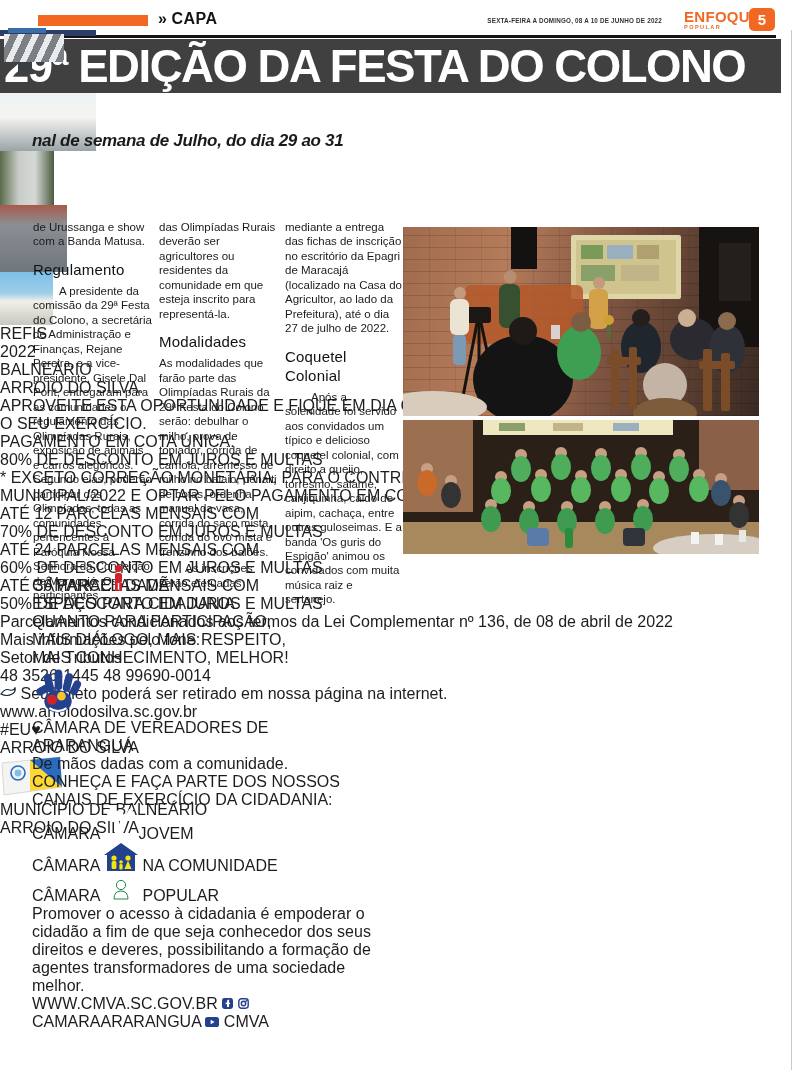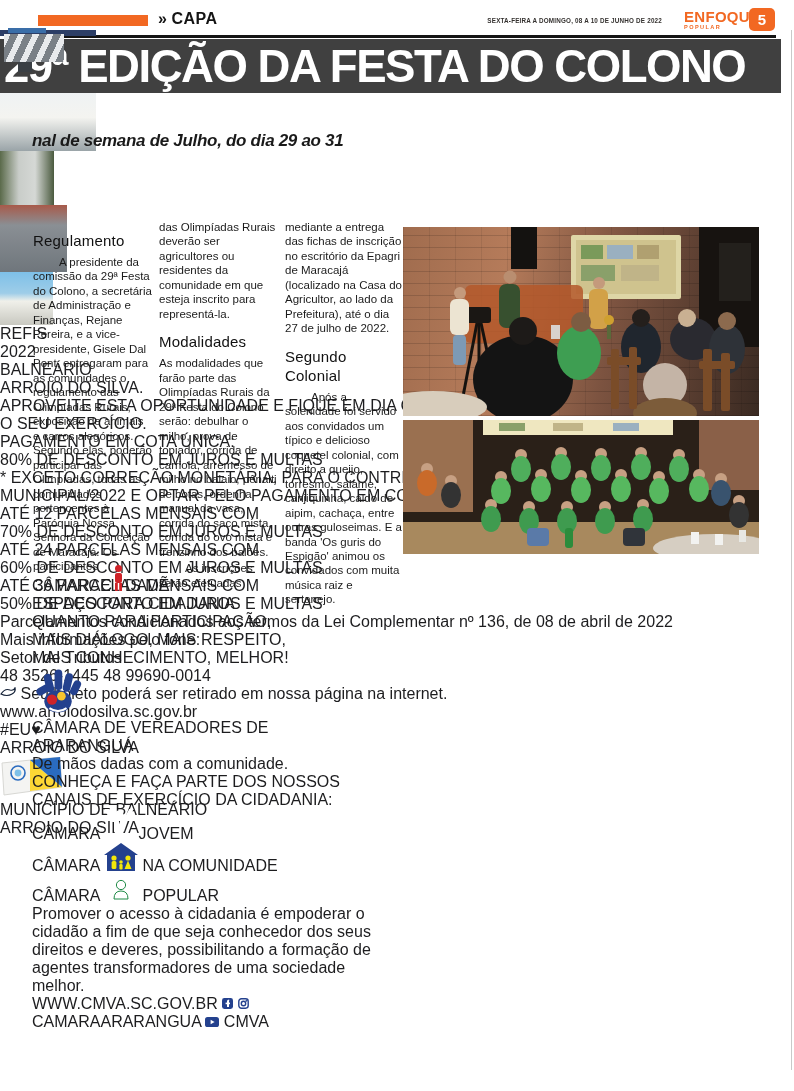--- a/index.html
+++ b/index.html
@@ -146,32 +146,33 @@
   <div class="h-rule"></div>
   <div class="edge-line"></div>
 
   <div class="banner">
     <h1>29ª EDIÇÃO DA FESTA DO COLONO</h1>
   </div>
   <div class="subhead">nal de semana de Julho, do dia 29 ao 31</div>
 
   <section class="article">
     <div class="col">
+      <p>de Urussanga e show com a Banda Matusa.</p>
       <h2>Regulamento</h2>
       <p class="indent">A presidente da comissão da 29ª Festa do Colono, a secretária de Administração e Finanças, Rejane Pereira, e a vice-presidente, Gisele Dal Pont, entregaram para as comunidades o regulamento das Olimpíadas Rurais, exposição de animais e carros alegóricos. Segundo elas, poderão participar das Olimpíadas, todas as comunidades pertencentes à Paróquia Nossa Senhora da Conceição de Maracajá. Os participantes</p>
     </div>
     <div class="col">
       <p>das Olimpíadas Rurais deverão ser agricultores ou residentes da comunidade em que esteja inscrito para representá-la.</p>
       <h2>Modalidades</h2>
       <p>As modalidades que farão parte das Olimpíadas Rurais da 29ª Festa do Colono serão: debulhar o milho, prova de topiador, corrida de carriola, arremesso de milho no balaio, pênalti de botas, ordenha manual da vaca, corrida do saco mista, corrida do ovo mista e trenzinho dos balões.</p>
       <p class="indent">As inscrições serão efetuadas</p>
     </div>
     <div class="col">
       <p>mediante a entrega das fichas de inscrição no escritório da Epagri de Maracajá (localizado na Casa do Agricultor, ao lado da Prefeitura), até o dia 27 de julho de 2022.</p>
-      <h2>Segundo Colonial</h2>
+      <h2>Coquetel Colonial</h2>
       <p class="indent">Após a solenidade foi servido aos convidados um típico e delicioso coquetel colonial, com direito a queijo, torresmo, salame, canjiquinha, caldo de aipim, cachaça, entre outras guloseimas. E a banda 'Os guris do Espigão' animou os convidados com muita música raiz e sertanejo.</p>
     </div>
   </section>
 
   <div class="photo1">
     <svg width="356" height="189" viewBox="0 0 356 189">
       <rect x="296" y="0" width="60" height="120" fill="#171310"></rect>
       <rect x="316" y="16" width="32" height="58" fill="#23201c"></rect>
       <rect x="108" y="0" width="26" height="42" fill="#141210"></rect>
       <rect x="168" y="8" width="110" height="64" rx="2" fill="#ded6a6"></rect>

